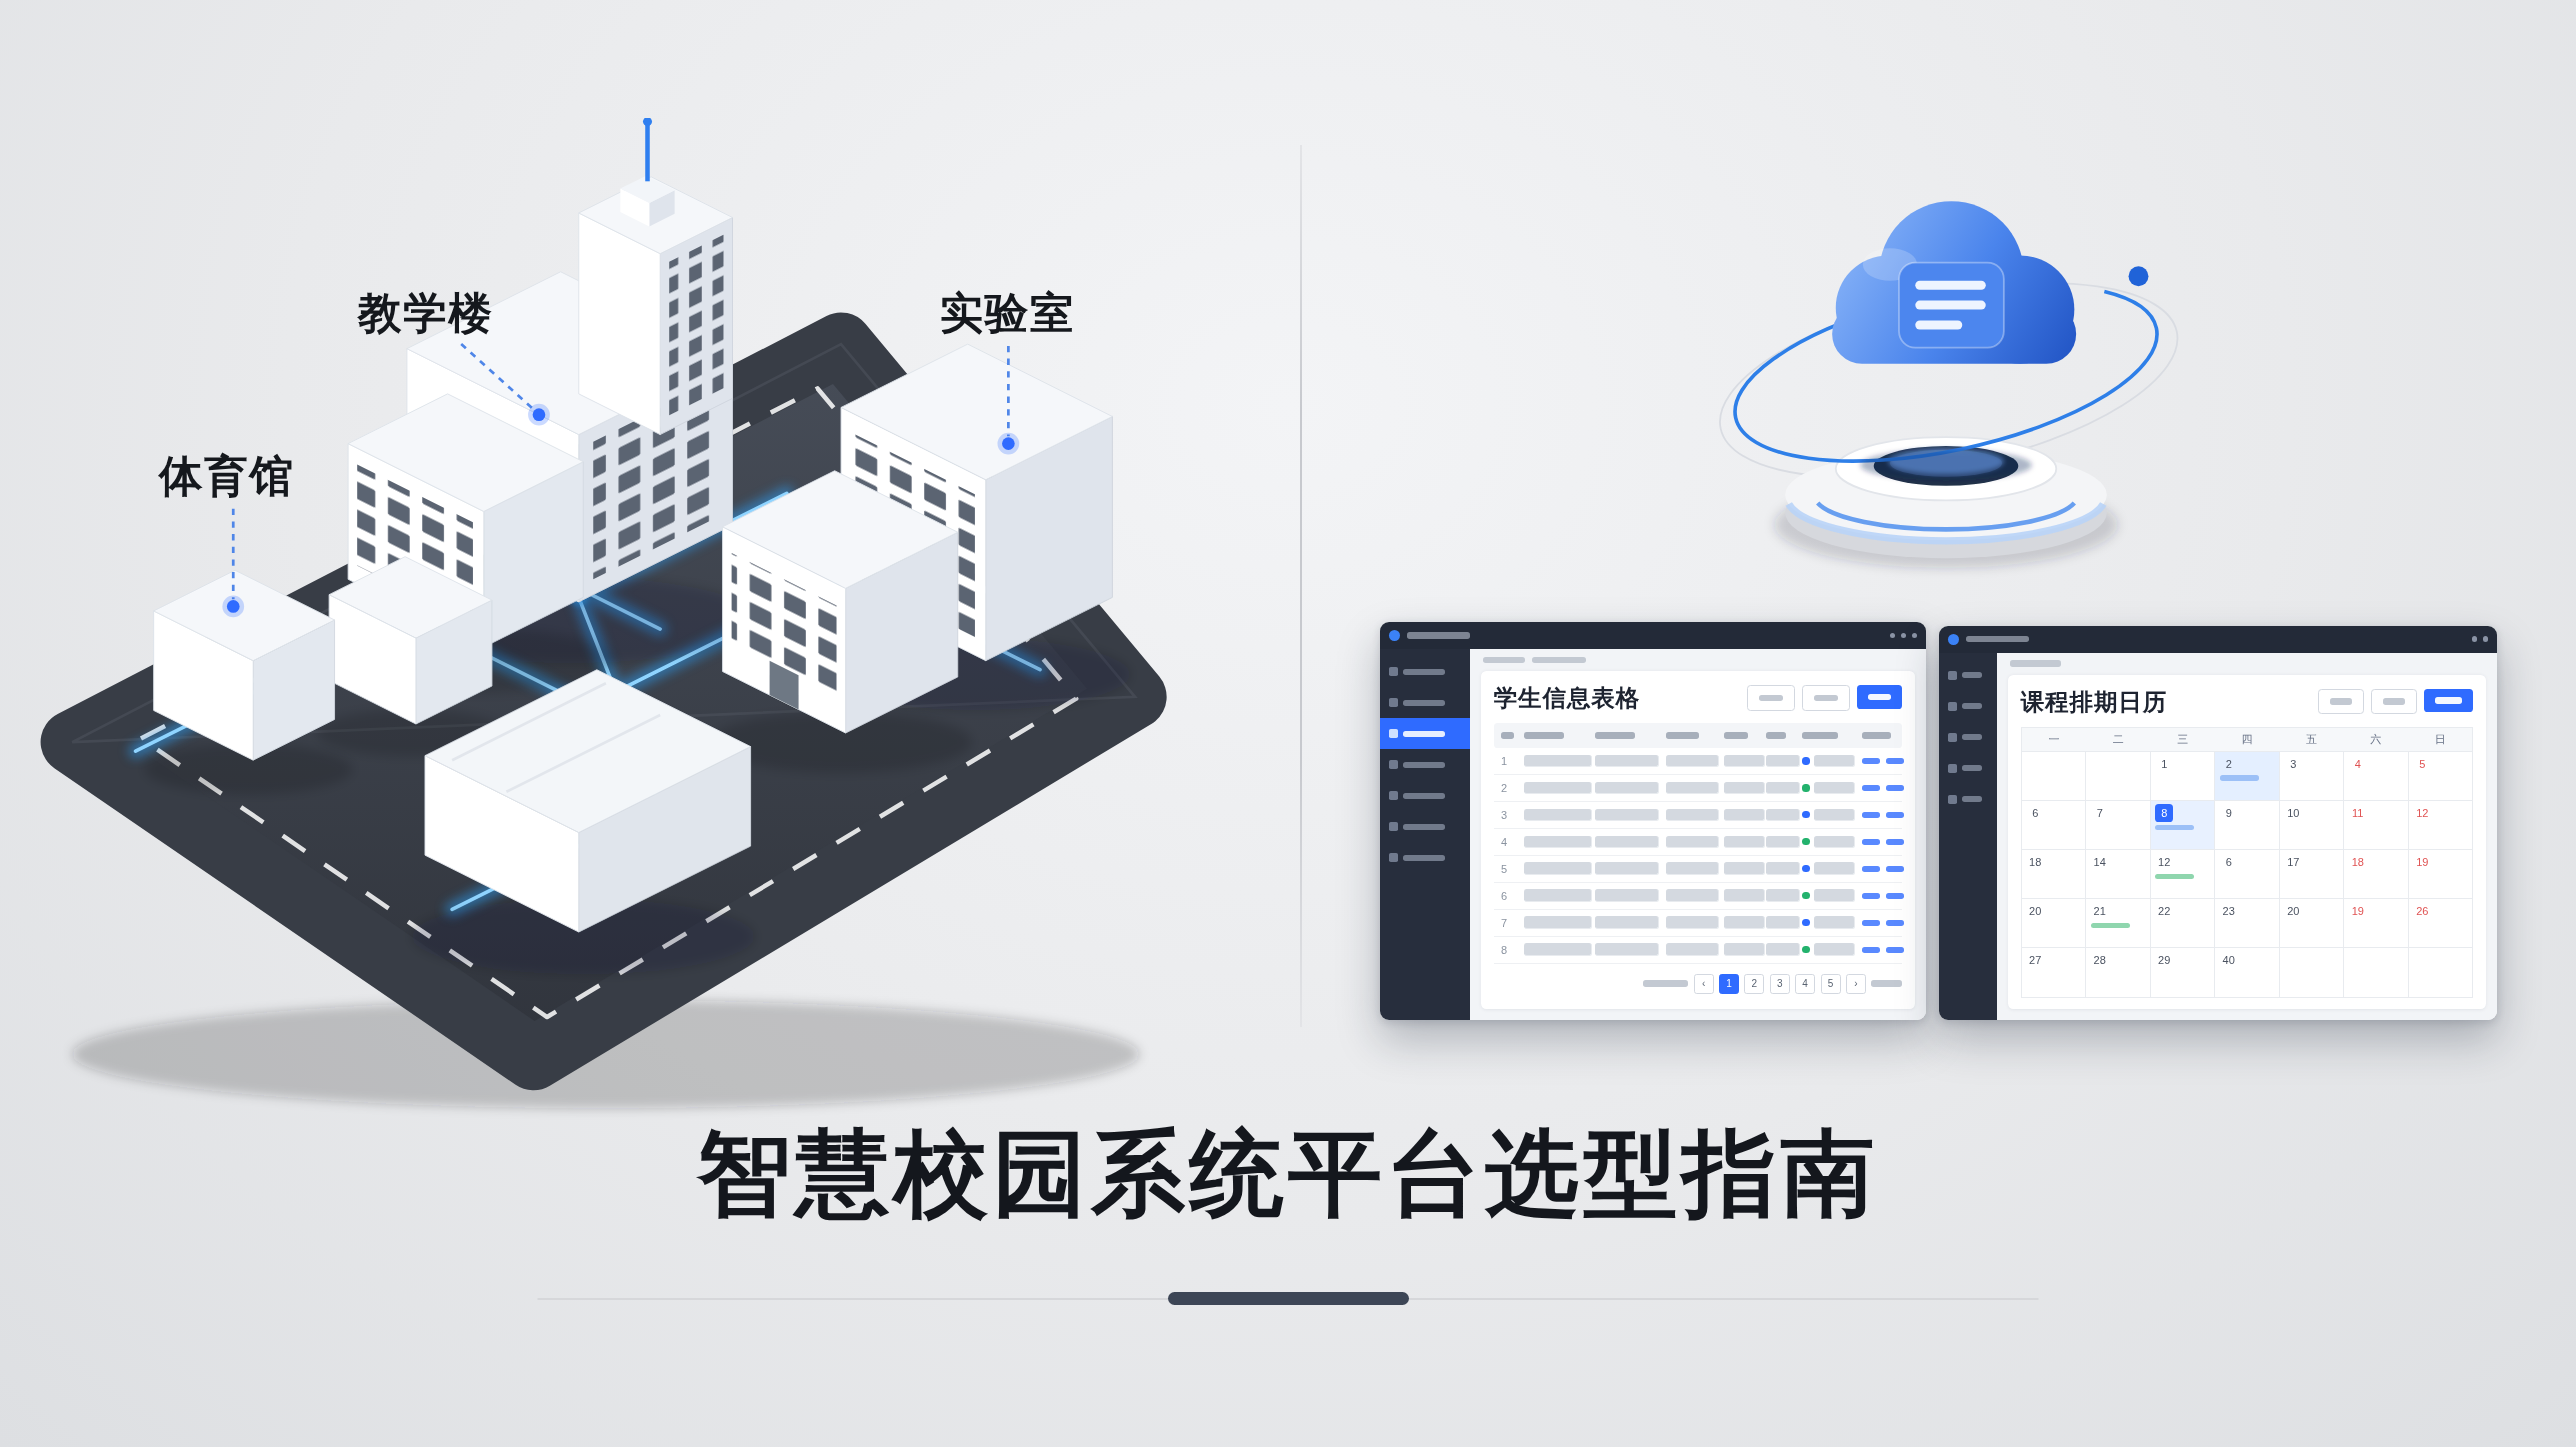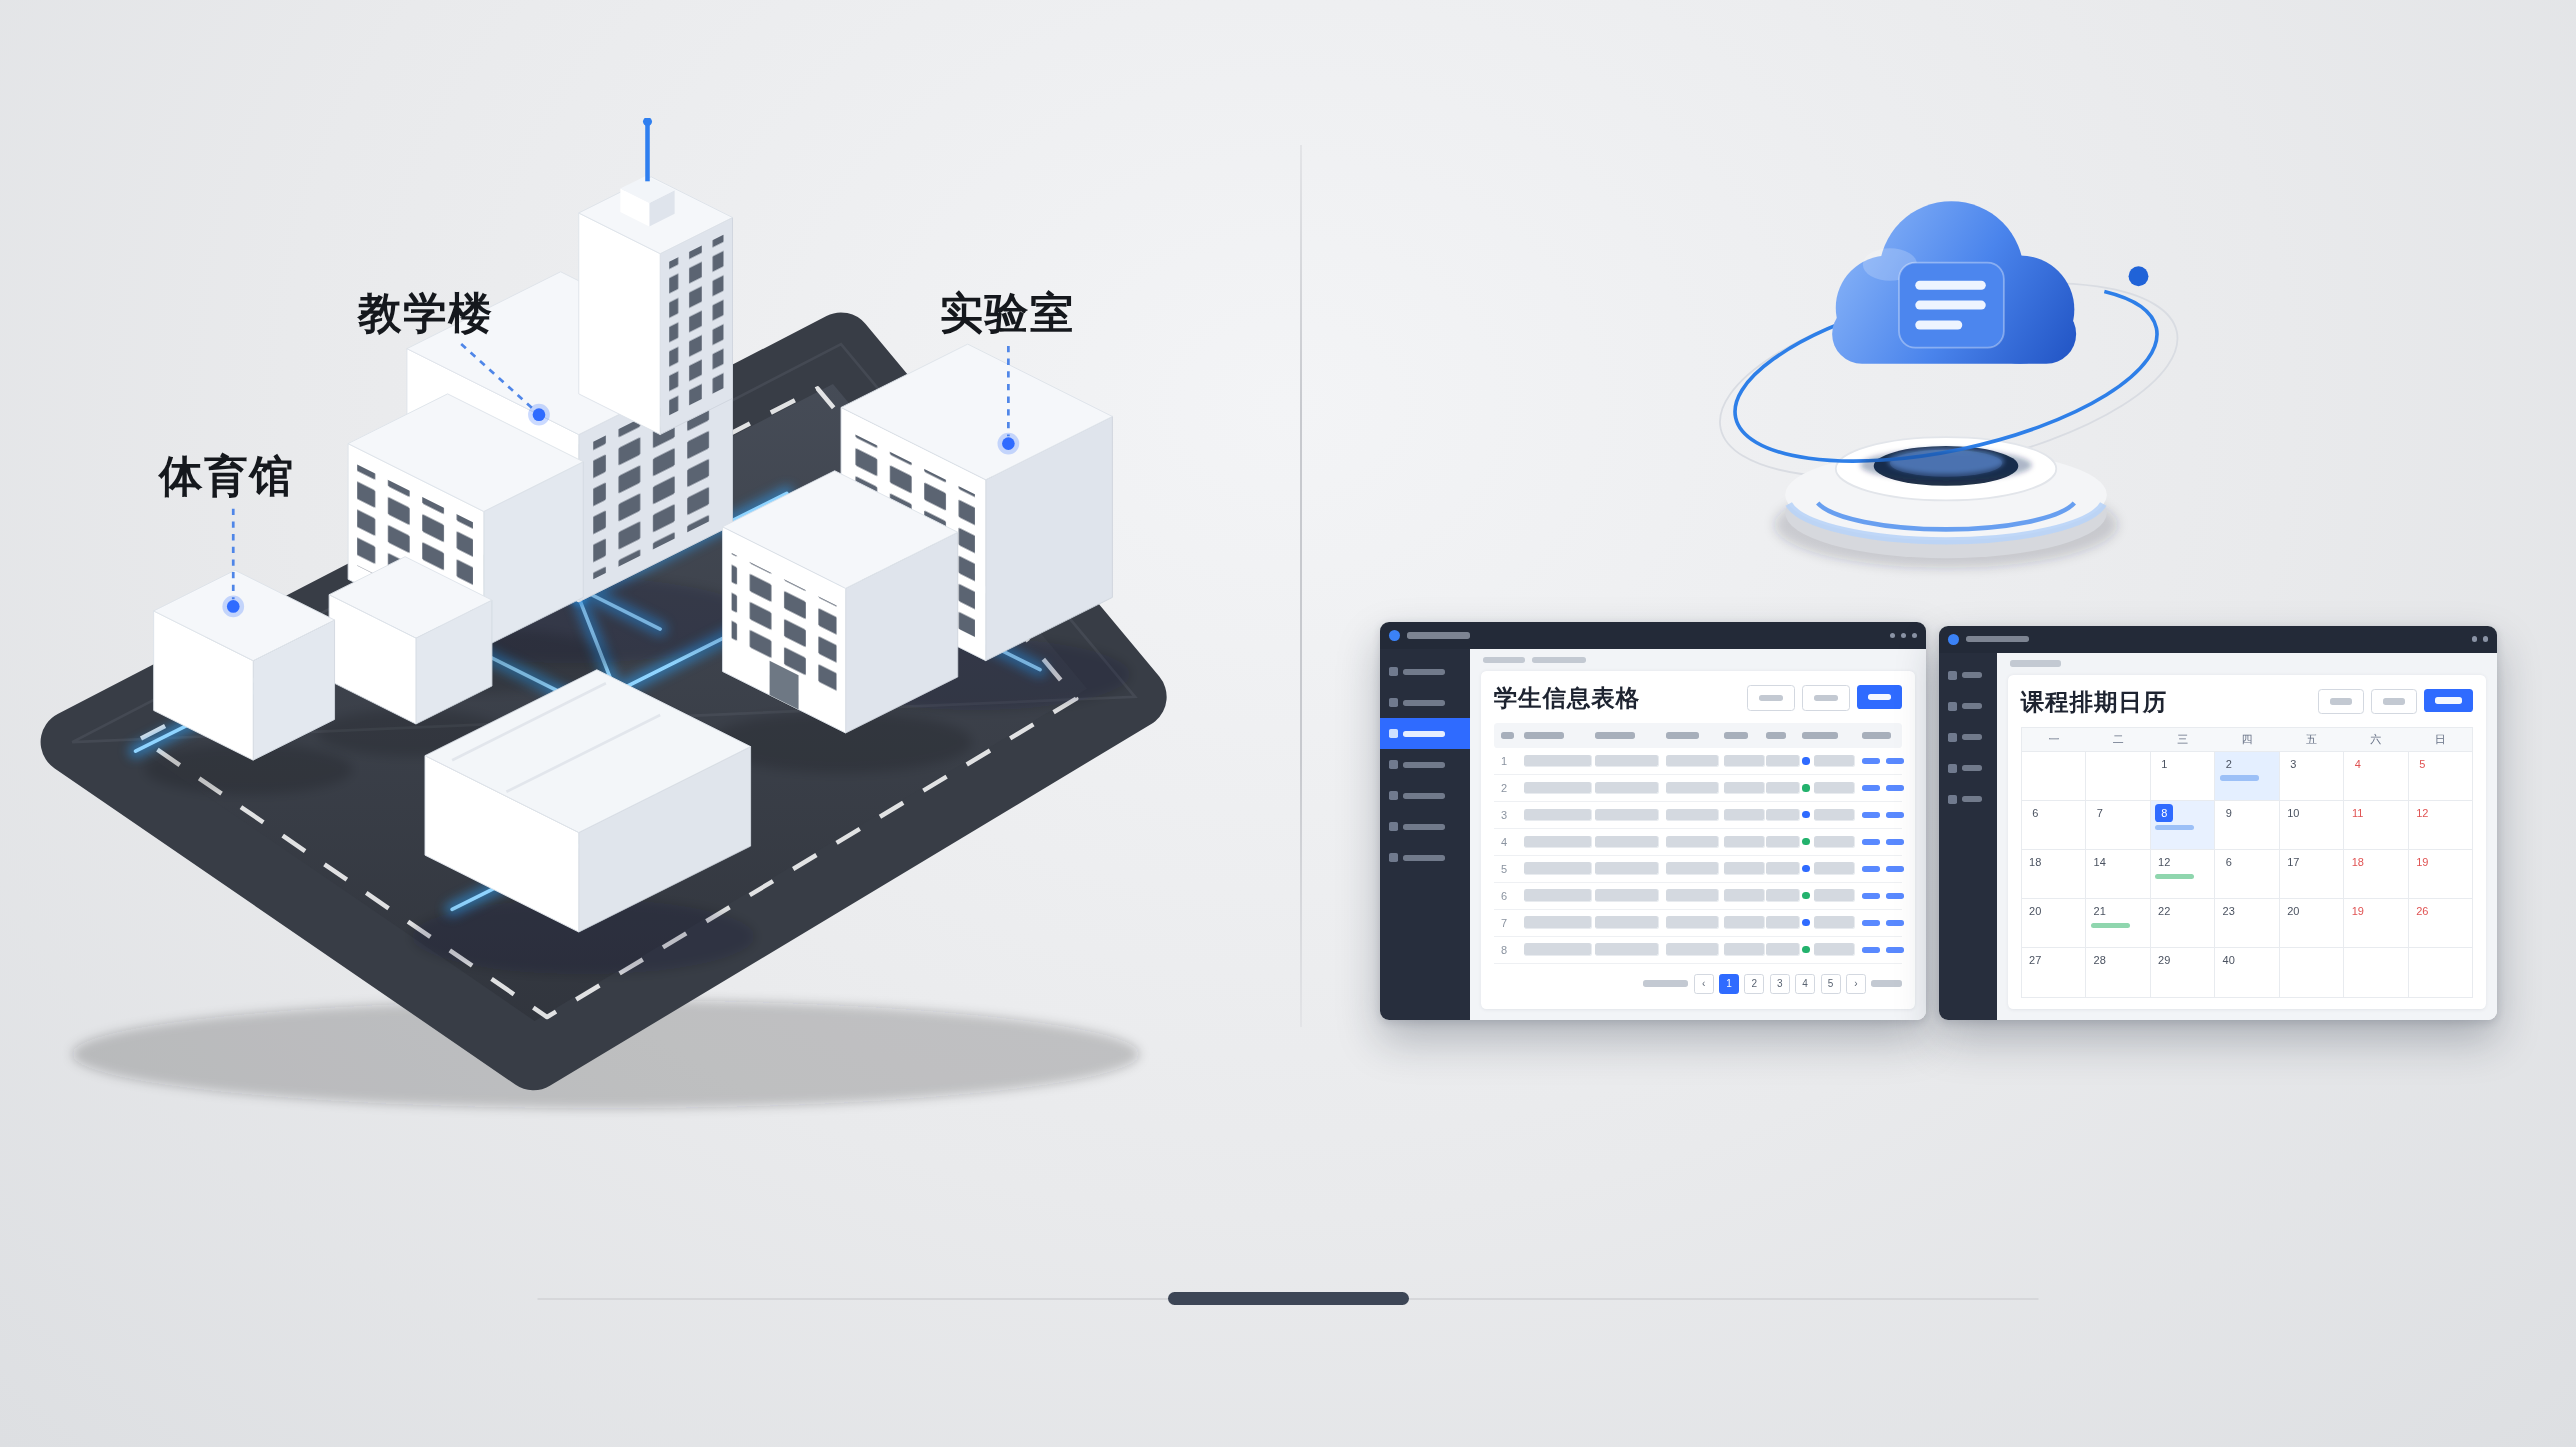--- a/index.html
+++ b/index.html
@@ -734,18 +734,19 @@
                 <div class="cell"></div>
                 <div class="cell weekend"></div>
                 <div class="cell weekend"></div>
               </div>
           </div>
         </div>
       </div>
     </div>
   </div>
 
+  <h1 class="footer-title">智慧校园系统平台选型指南</h1>
   <div class="title-divider">
     <div class="line"></div>
     <div class="knob"></div>
   </div>
 </div>
 
 
 </body></html>

